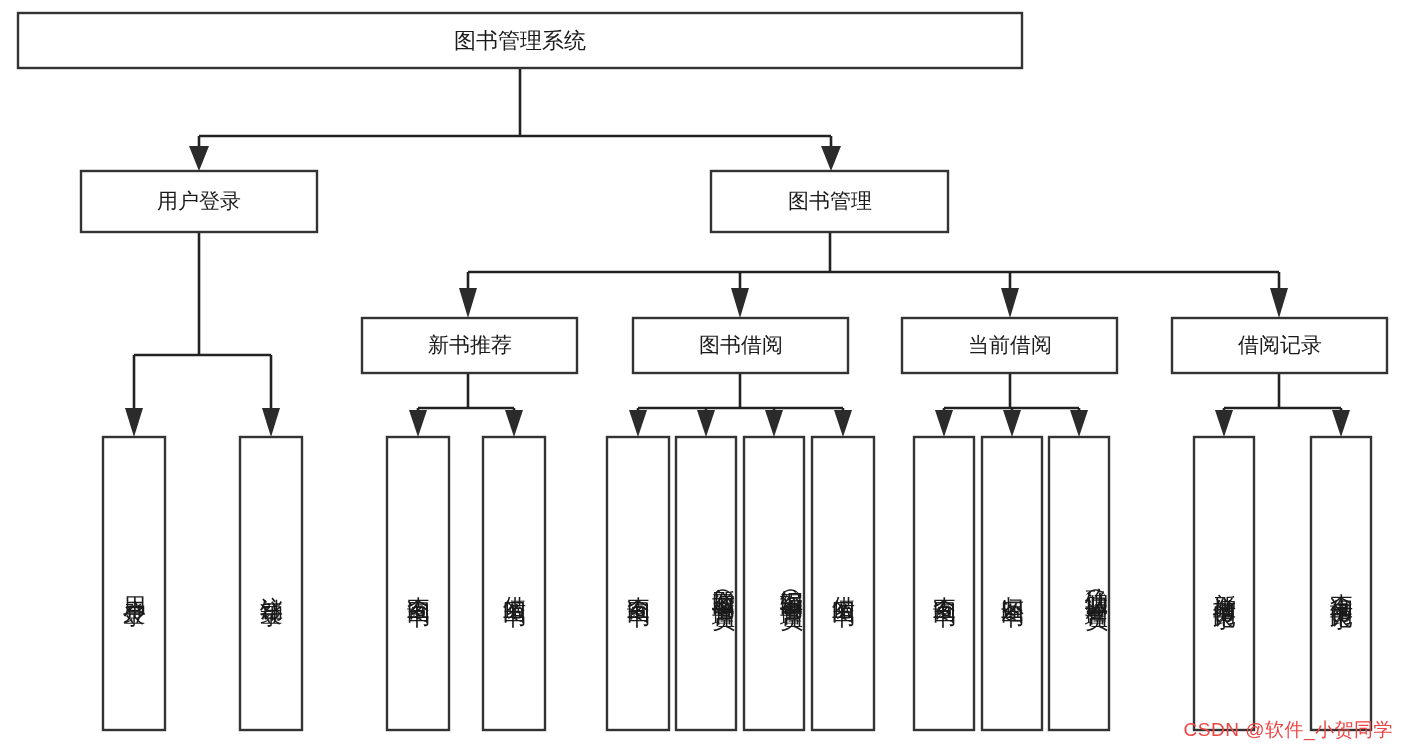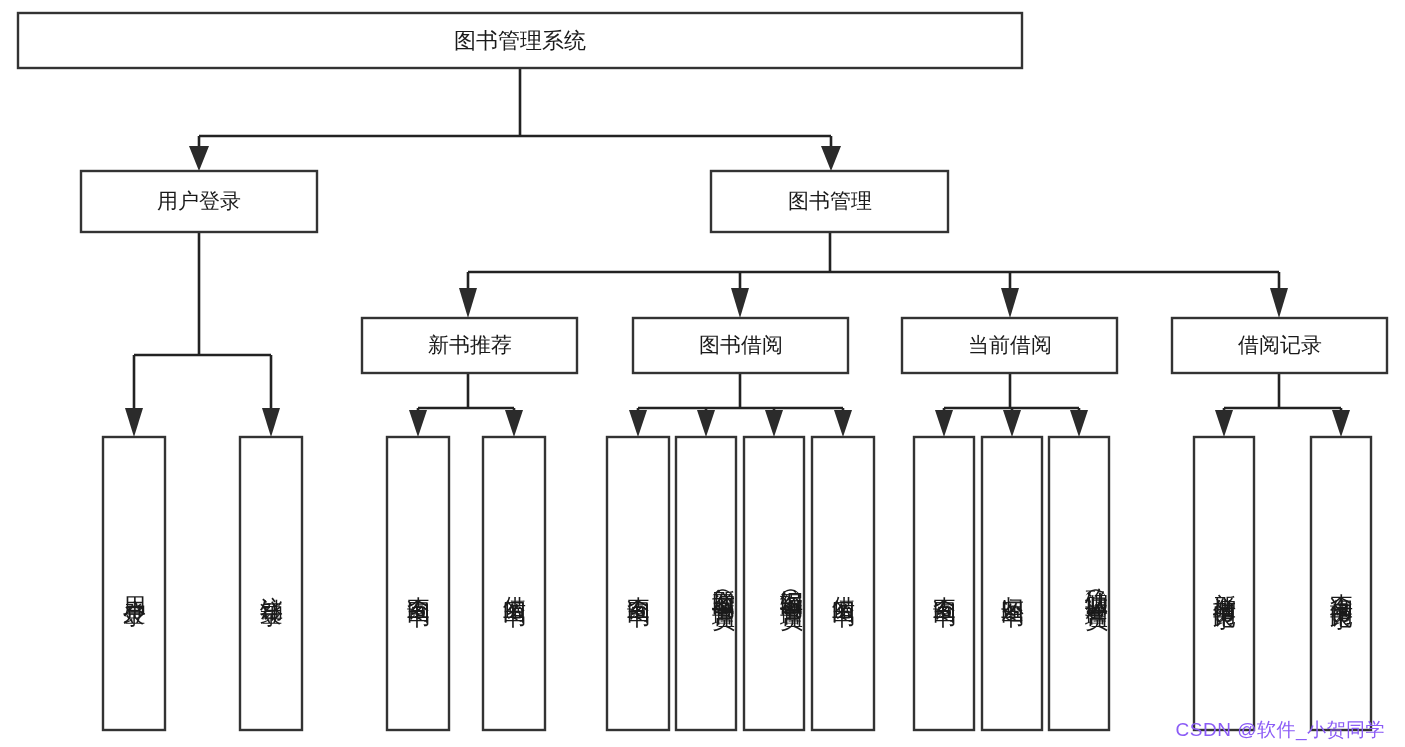--- a/index.html
+++ b/index.html
@@ -62,25 +62,25 @@
     font-family: "Liberation Sans", "DejaVu Sans", sans-serif;
     font-size: 23px;
     line-height: 1.12;
     letter-spacing: 3px;
     color: #1a1a1a;
     white-space: nowrap;
     pointer-events: none;
   }
   .watermark {
     position: absolute;
-    right: 20px;
+    right: 12px;
     bottom: 4px;
     font-family: "Liberation Sans", "DejaVu Sans", sans-serif;
     font-size: 19px;
-    color: #8b5cf6;
+    color: #ef4444;
     white-space: nowrap;
     letter-spacing: 0.5px;
   }
 </style>
 </head>
 <body>
 
 <div id="diagram-root">
 
   <svg class="diagram-canvas" viewBox="0 0 1405 747">

